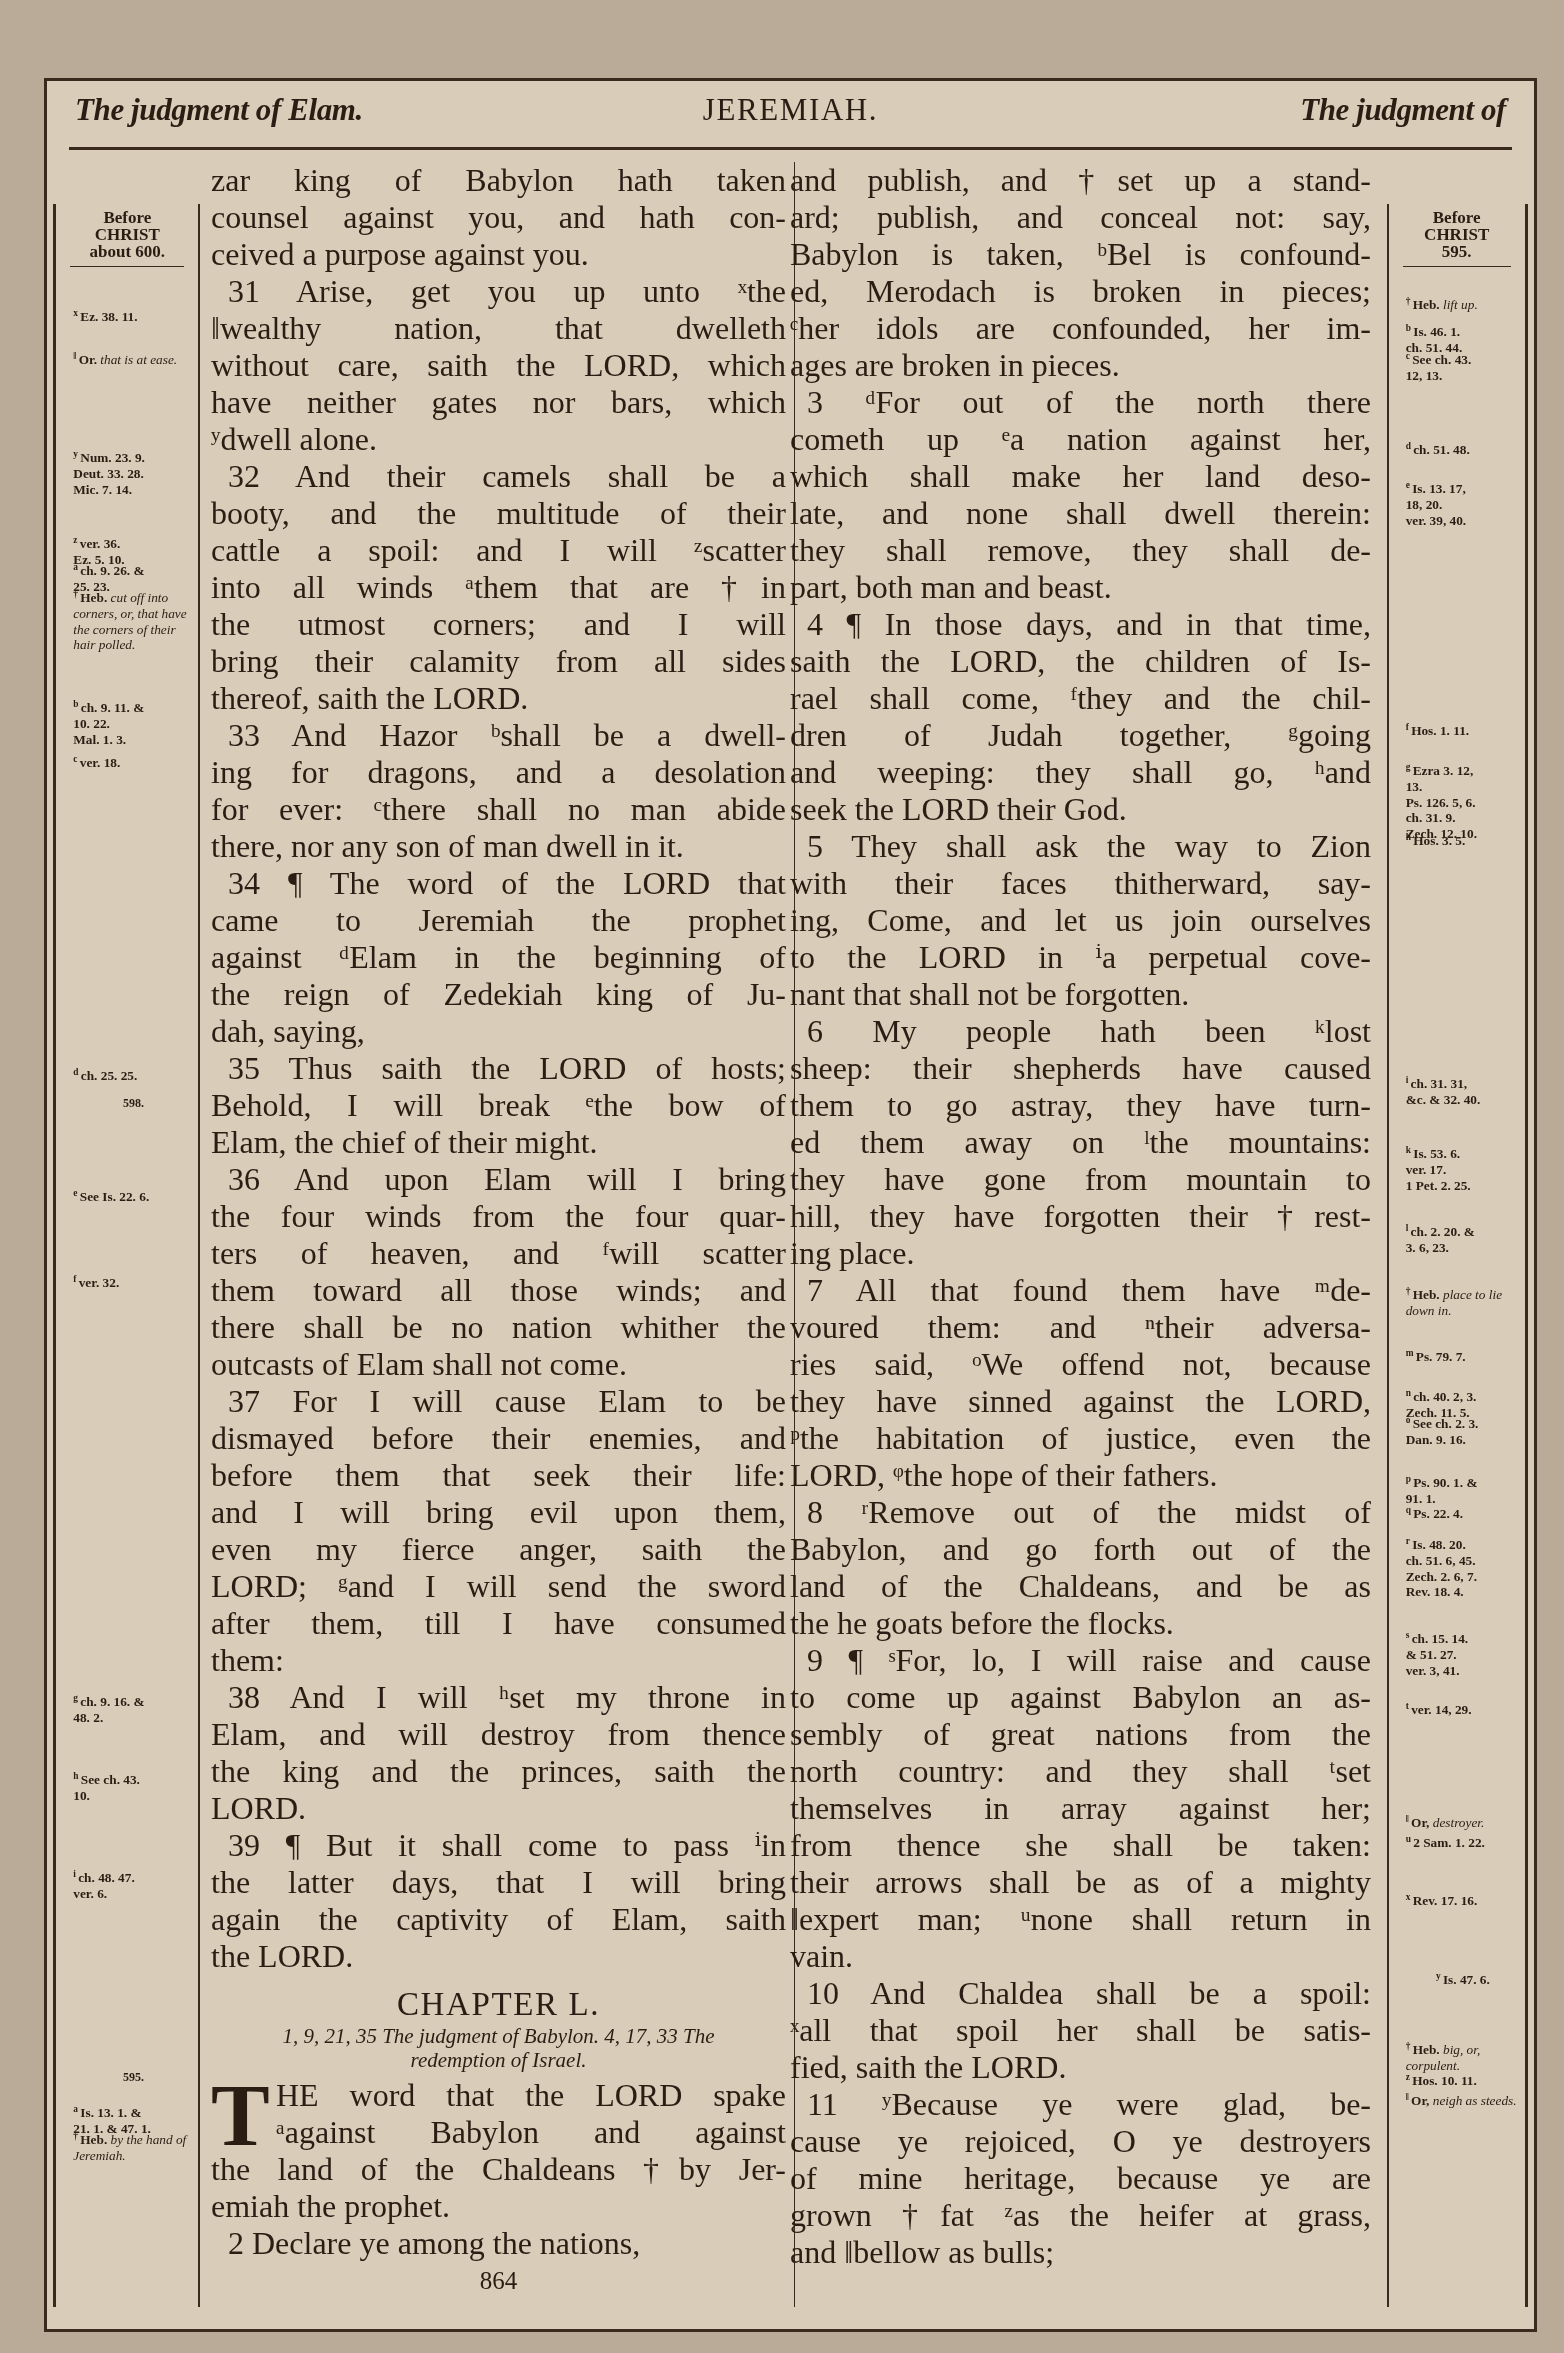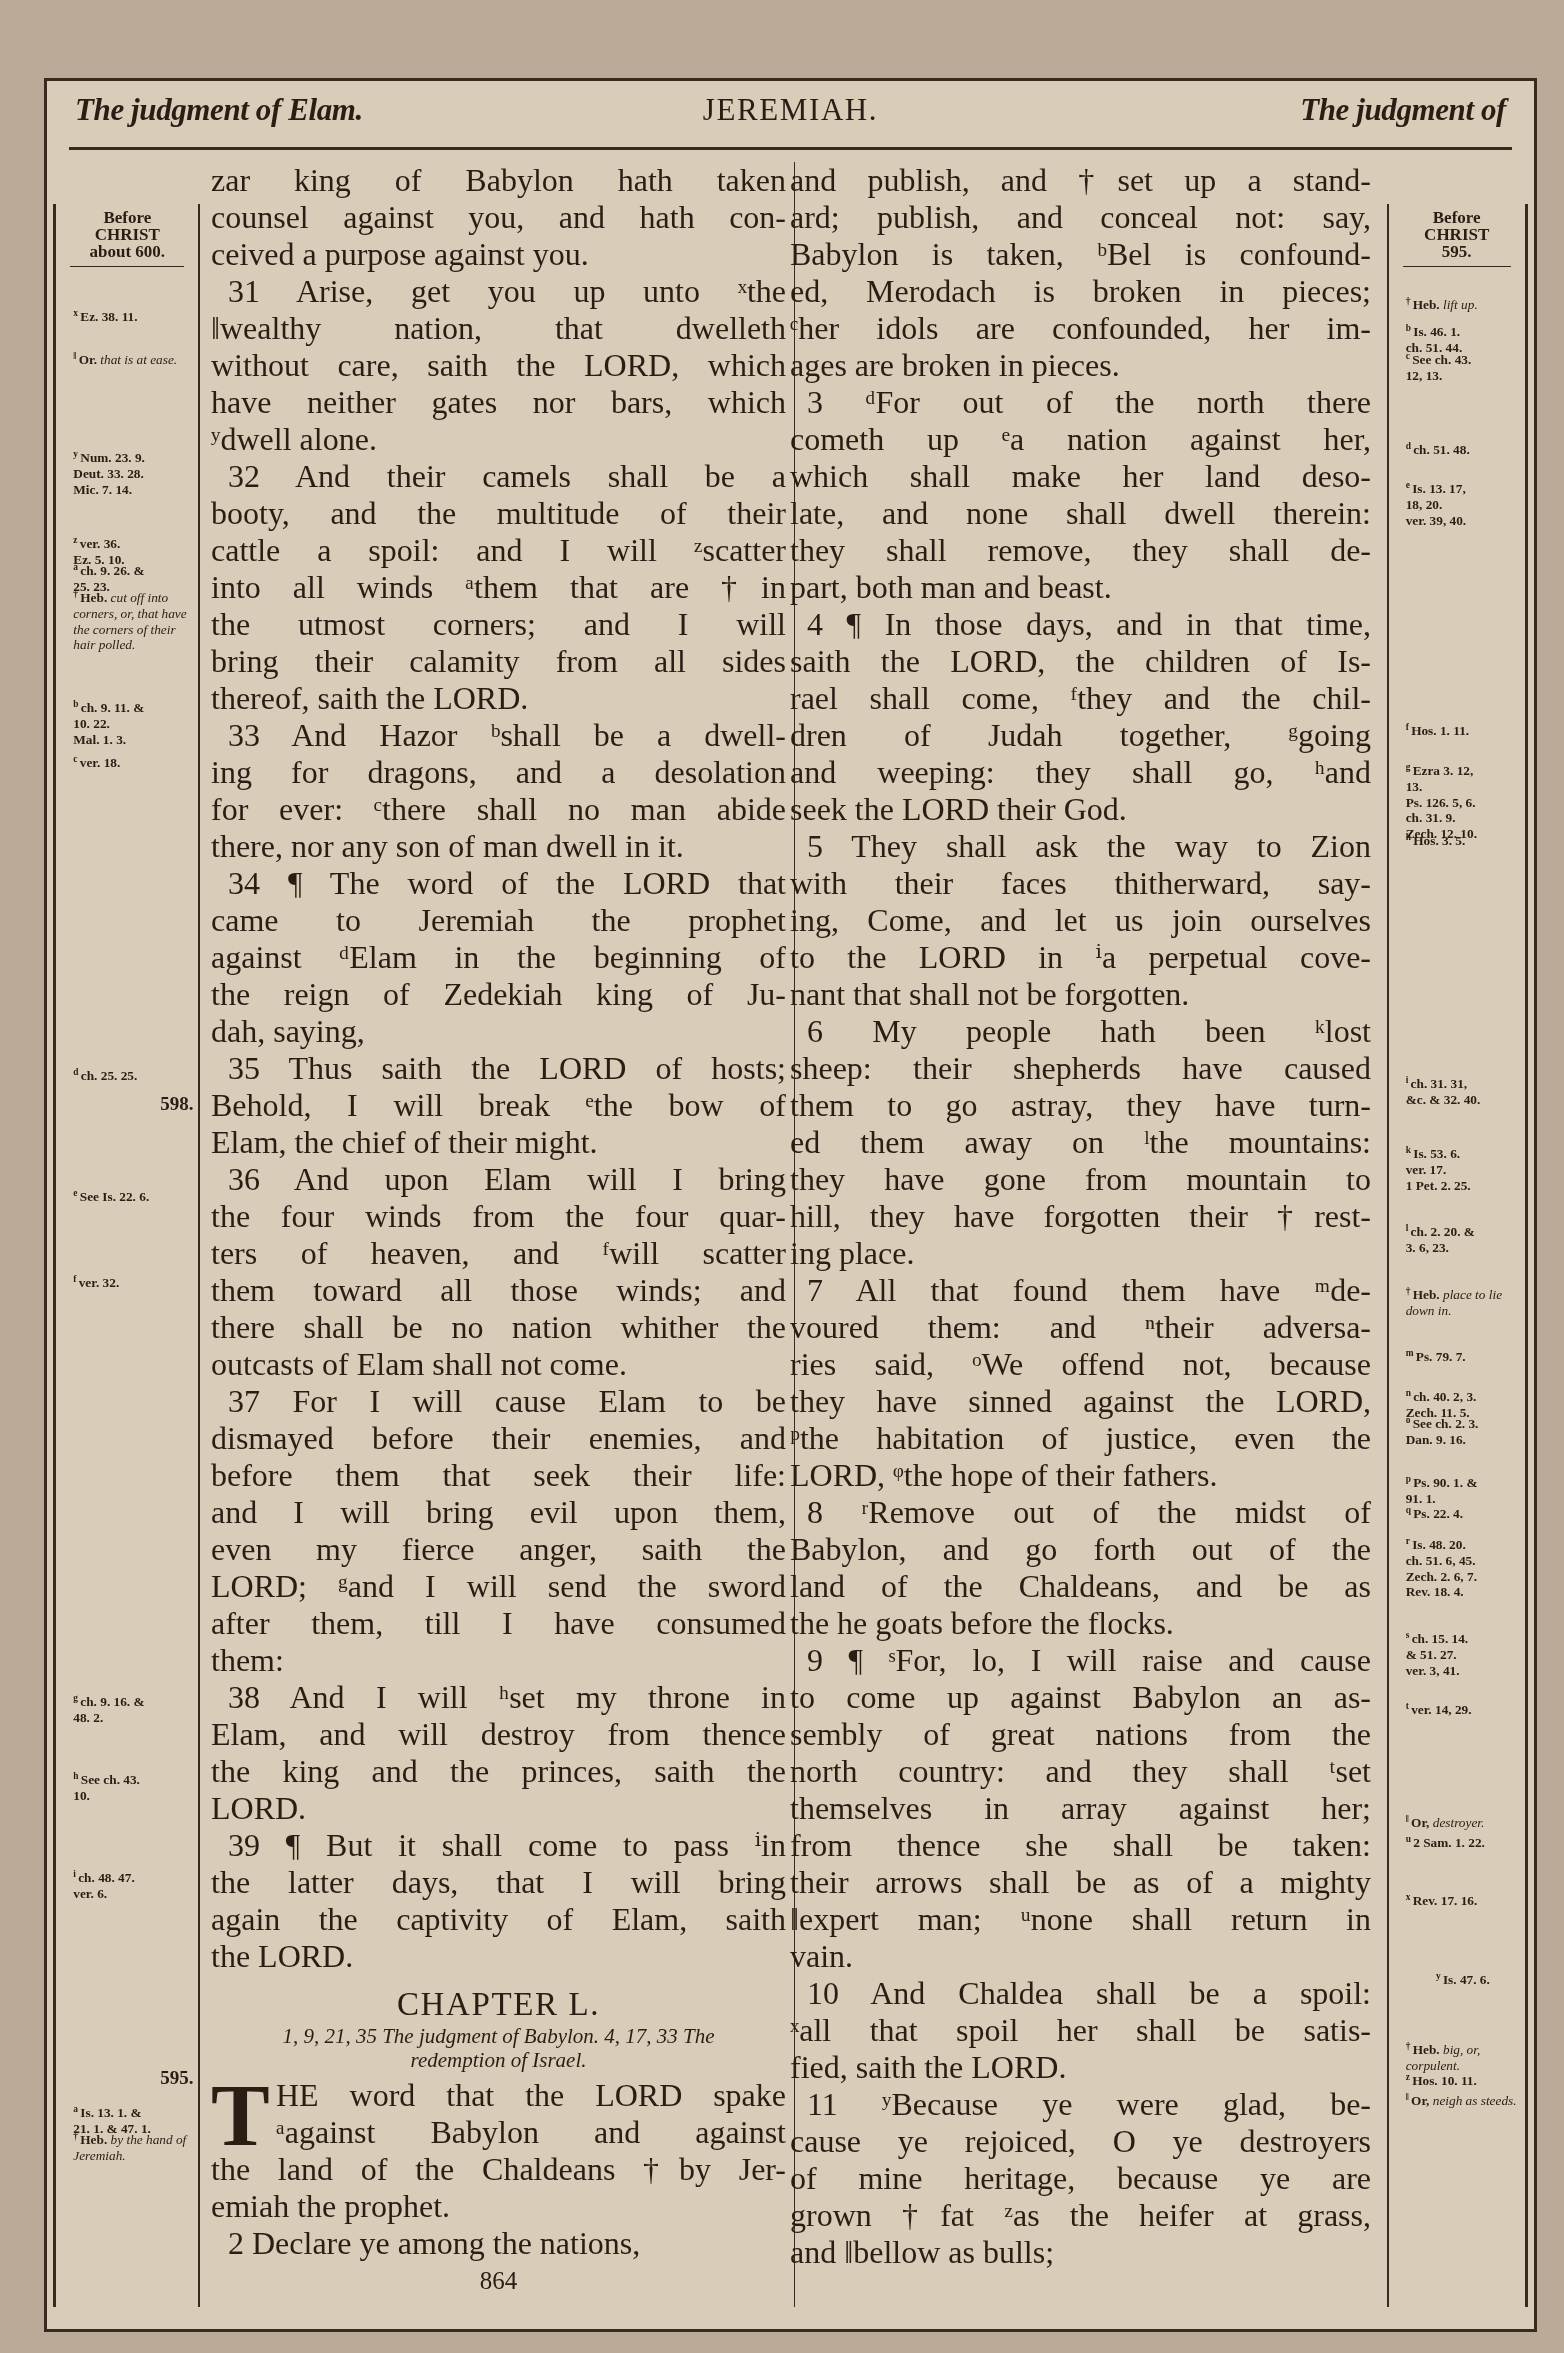--- a/index.html
+++ b/index.html
@@ -46,21 +46,21 @@
   .margin-right { right: 6.3px; width: 141px; border-right-width: 3.9px; }
   .margin-head {
     text-align: center; font-size: 17px; line-height: 17px;
     padding: 4.7px 0 6.3px; margin: 0 14px; border-bottom: 1.6px solid #3a2a1e;
   }
   .note {
     position: absolute; left: 17px; right: 4.7px;
     white-space: pre-line;
   }
   .note .it { font-style: italic; font-weight: normal; }
-  .note .yr { display: block; text-align: right; padding-left: 0; font-size: 19px; }
+  .note .yr { display: block; text-align: center; padding-left: 0; font-size: 12px; }
   .text-col {
     position: absolute; top: 81px;
     font-size: 32px; line-height: 37px;
     text-align: justify;
   }
   .col1 { left: 164px; width: 575px; }
   .col2 { left: 743px; width: 581px; }
   .col-divider {
     position: absolute; left: 747px; top: 81px; bottom: 22px; width: 0;
     border-left: 1.6px solid #3a2a1e;

